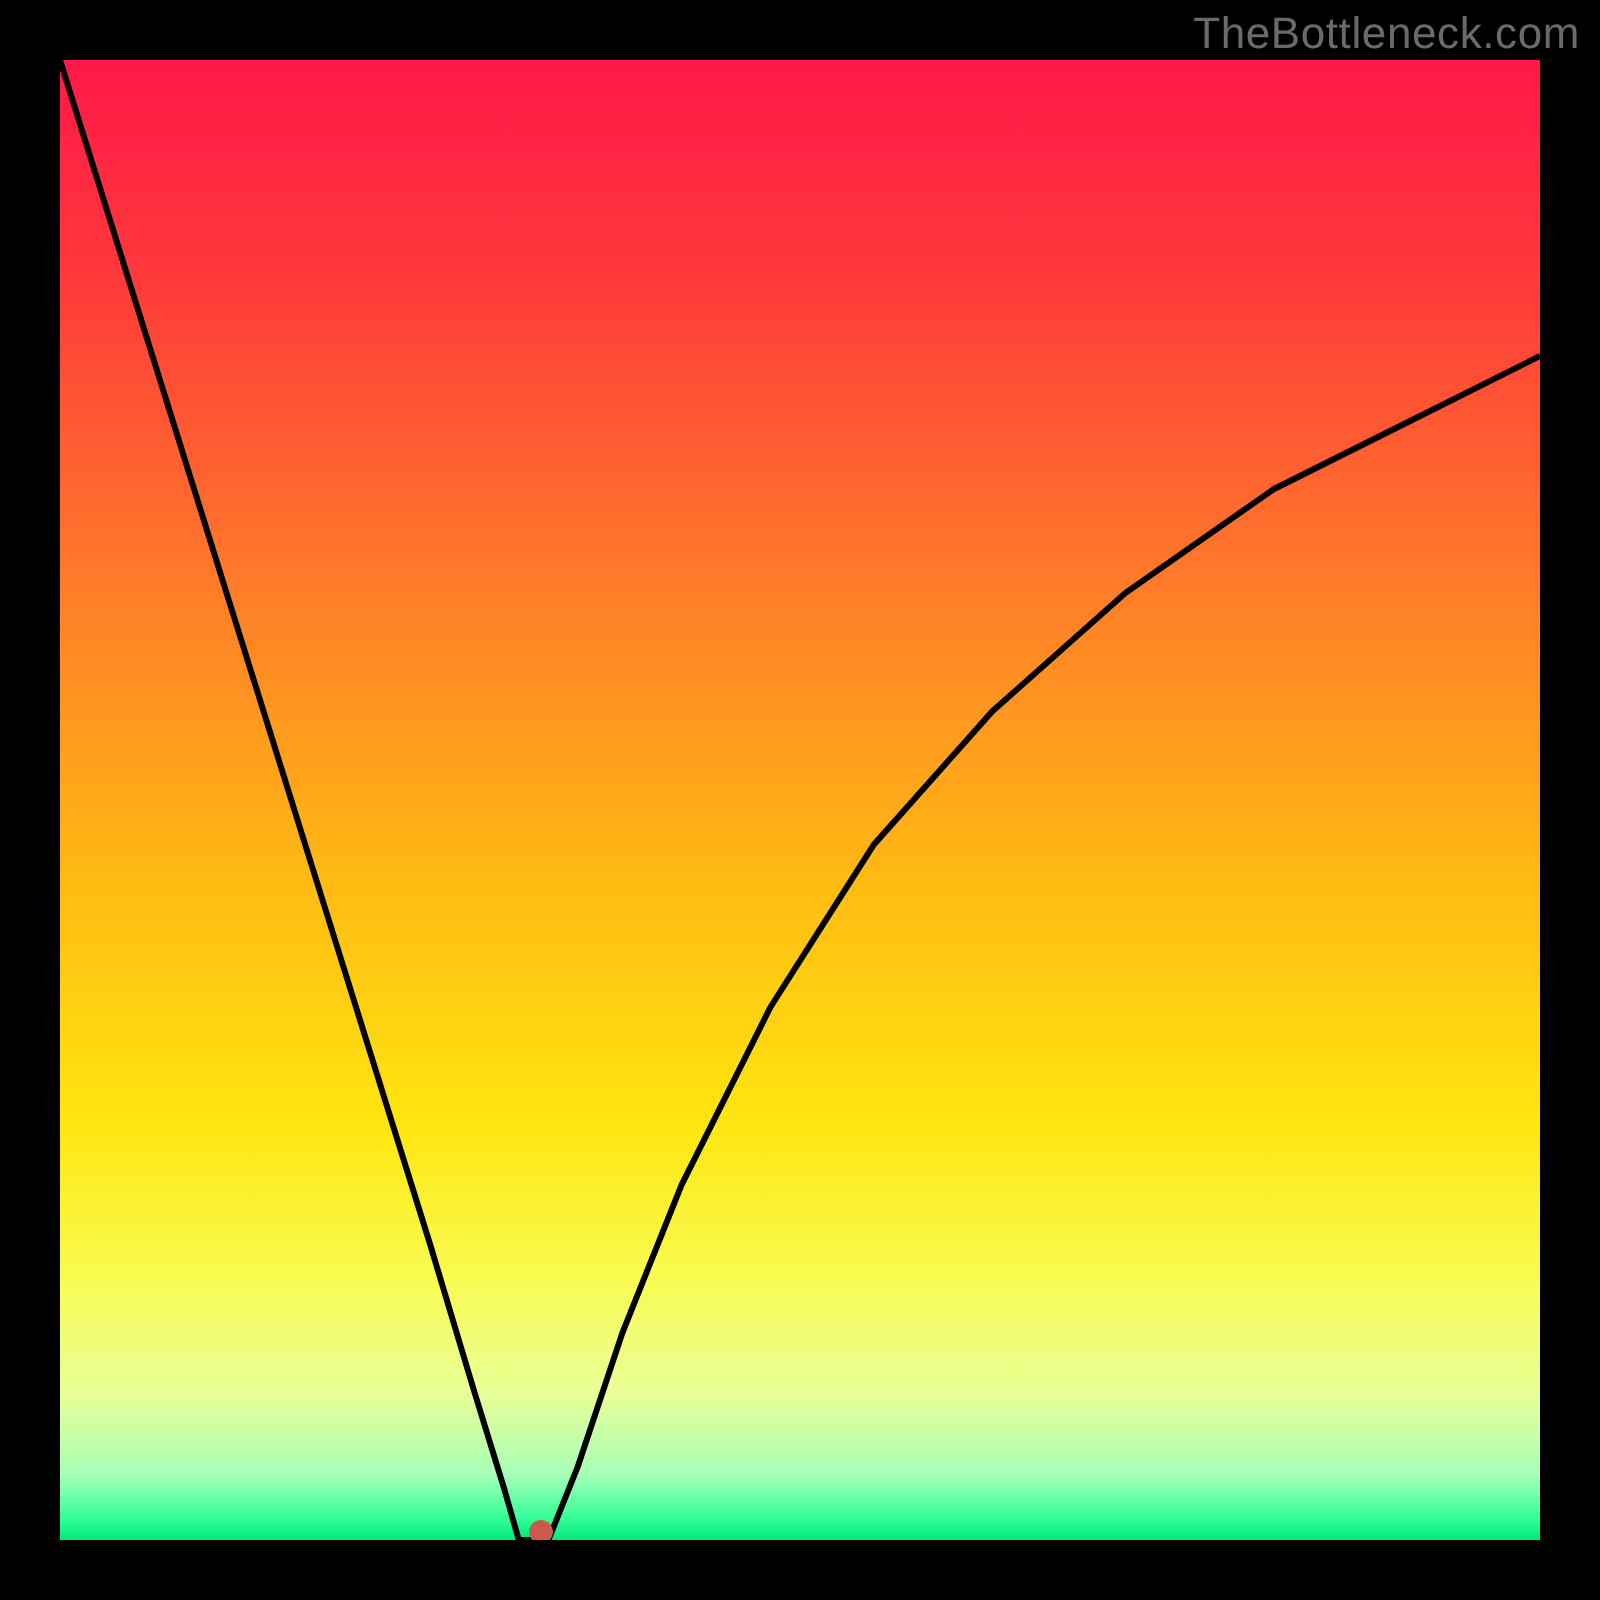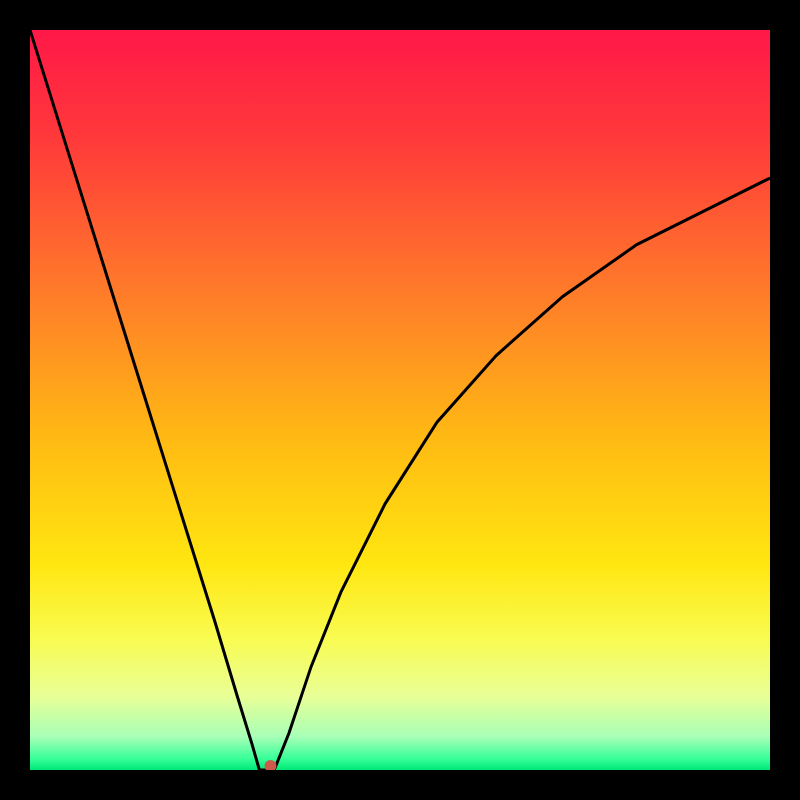--- a/index.html
+++ b/index.html
@@ -36,20 +36,21 @@
     height: 740px;
   }
   svg {
     display: block;
   }
 </style>
 </head>
 <body>
 
 <div class="frame">
+  <div class="watermark">TheBottleneck.com</div>
 
   <div class="plot-area">
     <svg id="chart-svg" width="740" height="740" viewBox="0 0 740 740">
       <defs>
         <linearGradient id="bg-grad" x1="0" y1="0" x2="0" y2="1">
             <stop offset="0%" stop-color="#ff1848"></stop>
             <stop offset="15%" stop-color="#ff3a3a"></stop>
             <stop offset="35%" stop-color="#ff7a2a"></stop>
             <stop offset="55.00000000000001%" stop-color="#ffb913"></stop>
             <stop offset="72%" stop-color="#ffe610"></stop>

